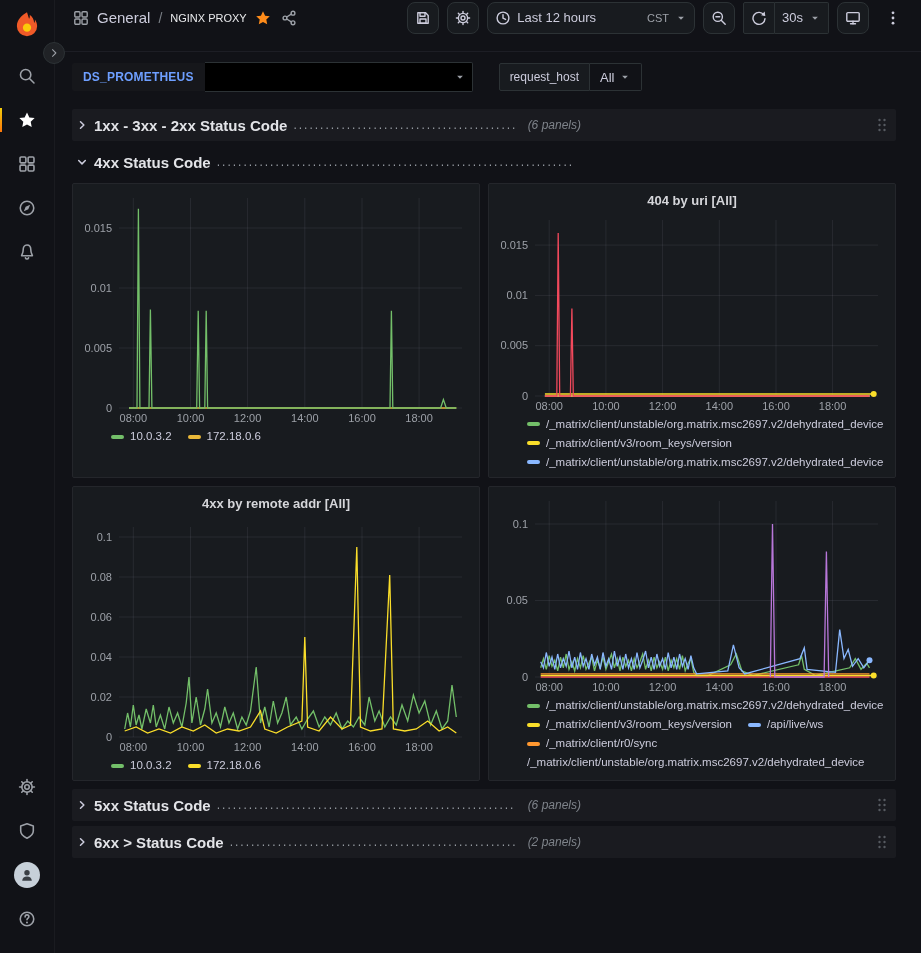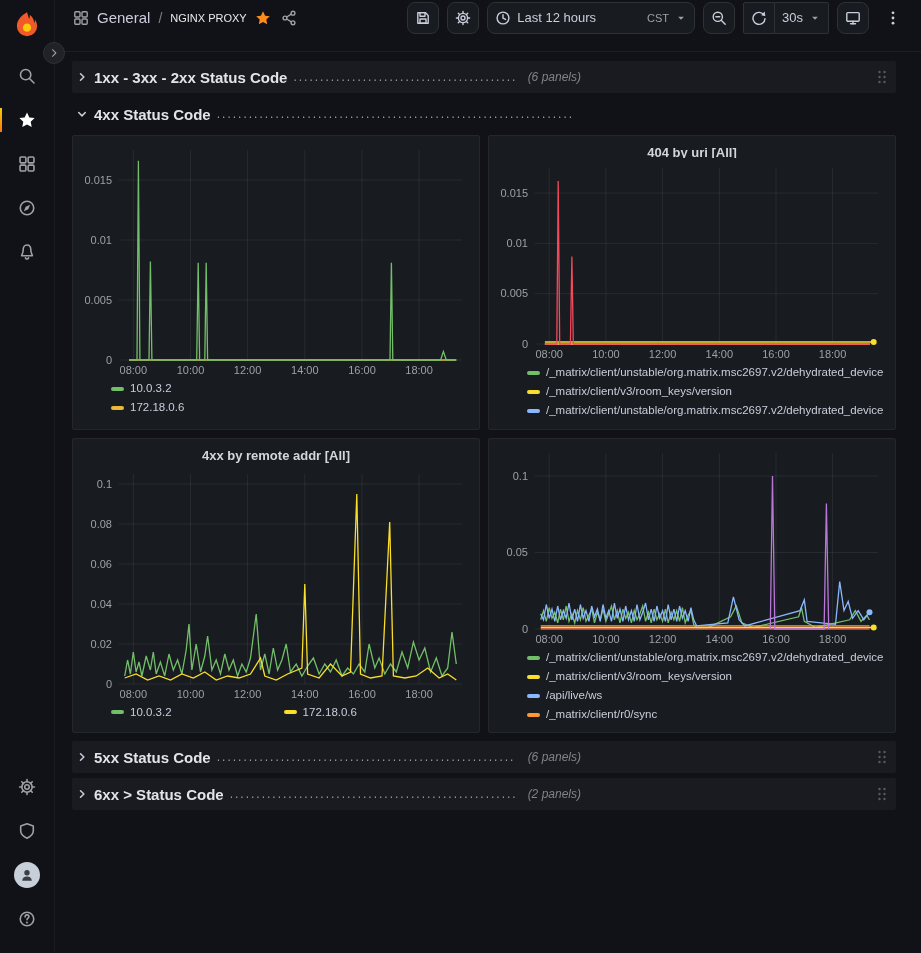--- a/index.html
+++ b/index.html
@@ -112,21 +112,21 @@
   }
   .panel-title {
     text-align:center; font-size:13px; font-weight:bold; color:#d5d6da; height:26px;
     line-height:26px; cursor:pointer; white-space:nowrap; overflow:hidden;
   }
   .chart { width:100%; }
   .chart.tall { height:238px; }
   .chart.short { height:204px; }
   svg text.tick { font-family:"Liberation Sans",sans-serif; font-size:11px; fill:#9da1a8; }
   svg line.grid { stroke:rgba(204,204,220,0.09); stroke-width:1; }
-  .legend { display:flex; flex-wrap:wrap; padding:2px 2px 0 30px; row-gap:2px; overflow:hidden;flex-direction:column; }
+  .legend { display:flex; flex-wrap:wrap; padding:2px 2px 0 30px; row-gap:2px; overflow:hidden; }
   .legend .li {
     display:inline-flex; align-items:center; font-size:11.5px; color:#ccccdc;
     margin-right:16px; white-space:nowrap; line-height:17px; cursor:pointer;
   }
   .legend .li i { width:13px; height:4px; border-radius:2px; margin-right:6px; display:inline-block; }
 </style>
 </head>
 <body>
 
 <nav class="sidebar">
@@ -340,20 +340,41 @@
             <svg viewBox="0 0 16 16" class="ic">
               <circle class="fill" cx="8" cy="2.8" r="1.4"></circle>
               <circle class="fill" cx="8" cy="8" r="1.4"></circle>
               <circle class="fill" cx="8" cy="13.2" r="1.4"></circle>
             </svg>
           </span>
         </button>
     </div>
   </header>
 
+  <div class="varbar">
+    <span class="ds-label">DS_PROMETHEUS</span>
+    <div class="redacted-select">
+      <span>
+          <svg viewBox="0 0 16 16" class="ic ic-sm">
+            <polygon class="fill" points="4.2,6.2 11.8,6.2 8,10.4"></polygon>
+          </svg>
+        </span>
+    </div>
+    <div class="var-group">
+      <span class="var-label">request_host</span>
+      <span class="var-value">
+        <span>All</span>
+        <span style="color:#9da1a8">
+            <svg viewBox="0 0 16 16" class="ic ic-sm">
+              <polygon class="fill" points="4.2,6.2 11.8,6.2 8,10.4"></polygon>
+            </svg>
+          </span>
+      </span>
+    </div>
+  </div>
 
   <div class="content">
 
     <div class="row-header collapsed">
       <div class="row-left">
         <span class="row-chevron">
             <svg viewBox="0 0 16 16" class="ic ic-sm" style="stroke-width:2">
               <polyline points="6,3.6 10.5,8 6,12.4"></polyline>
             </svg>
           </span>

